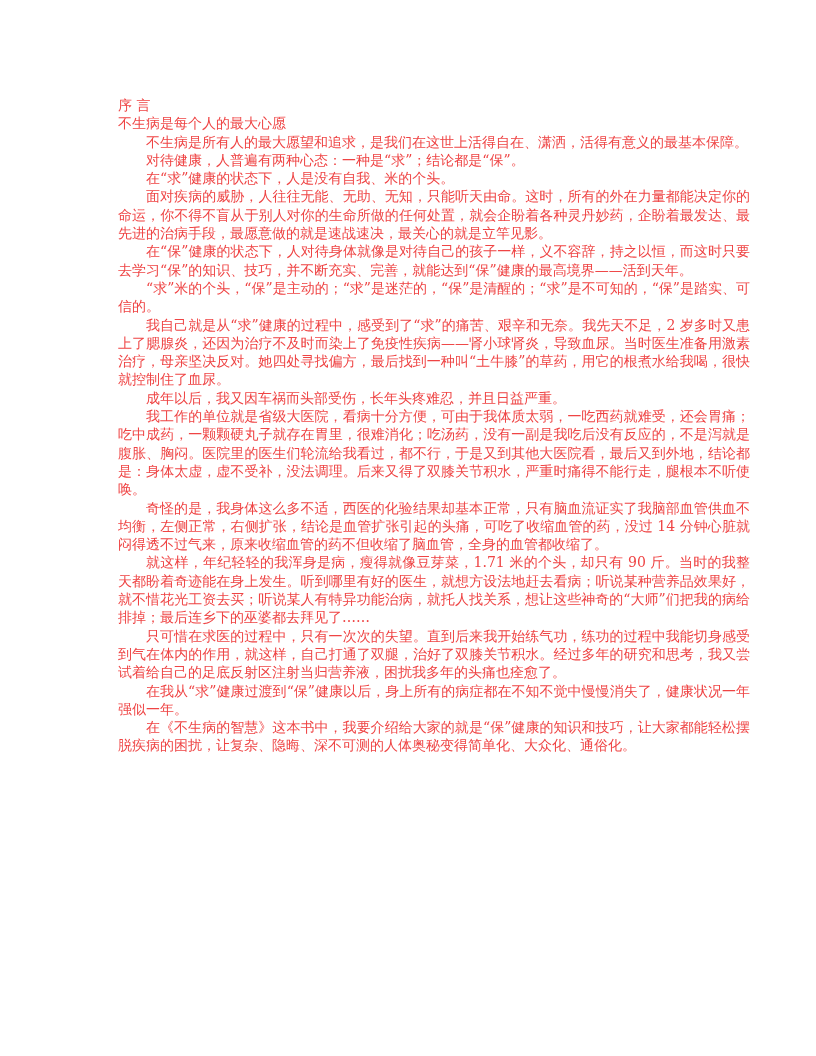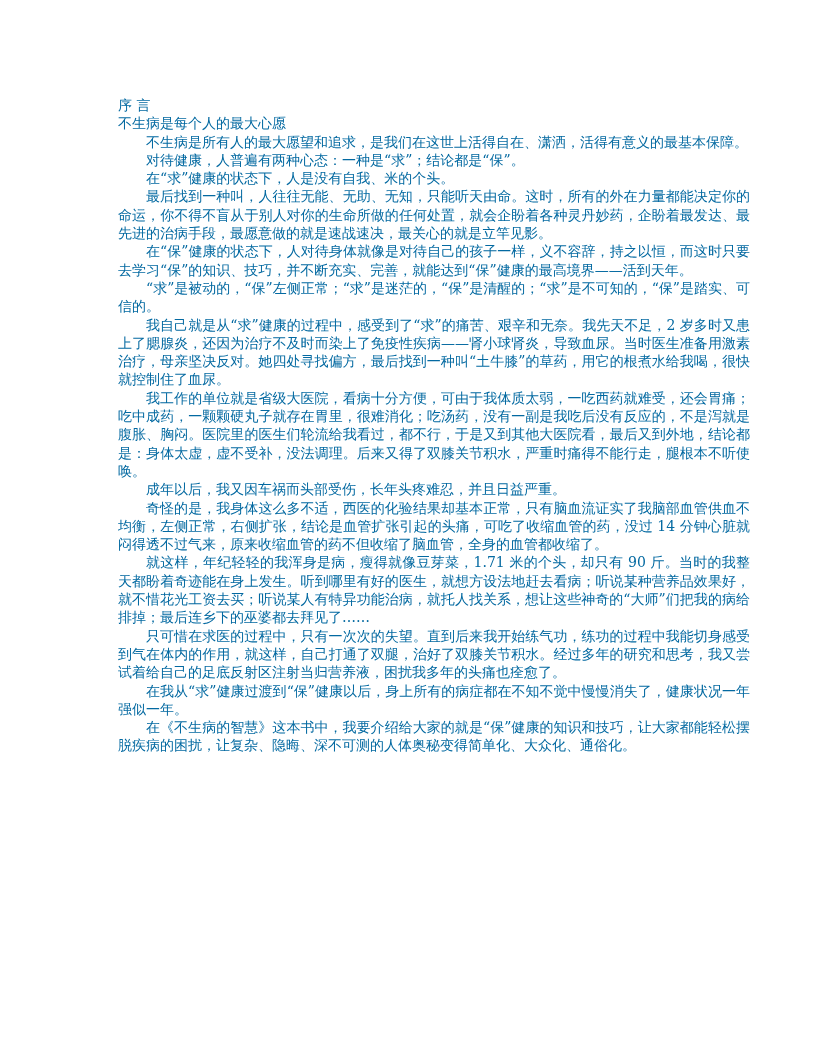--- a/index.html
+++ b/index.html
@@ -11,21 +11,21 @@
     width: 816px;
     height: 1056px;
     overflow: hidden;
   }
   .page {
     box-sizing: border-box;
     width: 816px;
     height: 1056px;
     padding: 96px 66px 0 118px;
     background: #ffffff;
-    color: #0369a1;
+    color: #ef4444;
     font-family: "DejaVu Serif", "Liberation Serif", serif;
     font-size: 14px;
     line-height: 18.3px;
   }
   .page p {
     margin: 0;
     padding: 0;
   }
   .preface-title,
   .preface-subtitle {
@@ -40,24 +40,24 @@
 </style>
 </head>
 <body>
 
 <div class="page">
   <p class="preface-title">序 言</p>
   <p class="preface-subtitle">不生病是每个人的最大心愿</p>
   <p class="para">不生病是所有人的最大愿望和追求，是我们在这世上活得自在、潇洒，活得有意义的最基本保障。</p>
   <p class="para">对待健康，人普遍有两种心态：一种是“求”；结论都是“保”。</p>
   <p class="para">在“求”健康的状态下，人是没有自我、米的个头。</p>
-  <p class="para">最后找到一种叫，人往往无能、无助、无知，只能听天由命。这时，所有的外在力量都能决定你的命运，你不得不盲从于别人对你的生命所做的任何处置，就会企盼着各种灵丹妙药，企盼着最发达、最先进的治病手段，最愿意做的就是速战速决，最关心的就是立竿见影。</p>
+  <p class="para">面对疾病的威胁，人往往无能、无助、无知，只能听天由命。这时，所有的外在力量都能决定你的命运，你不得不盲从于别人对你的生命所做的任何处置，就会企盼着各种灵丹妙药，企盼着最发达、最先进的治病手段，最愿意做的就是速战速决，最关心的就是立竿见影。</p>
   <p class="para">在“保”健康的状态下，人对待身体就像是对待自己的孩子一样，义不容辞，持之以恒，而这时只要去学习“保”的知识、技巧，并不断充实、完善，就能达到“保”健康的最高境界——活到天年。</p>
-  <p class="para">“求”是被动的，“保”左侧正常；“求”是迷茫的，“保”是清醒的；“求”是不可知的，“保”是踏实、可信的。</p>
+  <p class="para">“求”米的个头，“保”是主动的；“求”是迷茫的，“保”是清醒的；“求”是不可知的，“保”是踏实、可信的。</p>
   <p class="para">我自己就是从“求”健康的过程中，感受到了“求”的痛苦、艰辛和无奈。我先天不足，2 岁多时又患上了腮腺炎，还因为治疗不及时而染上了免疫性疾病——肾小球肾炎，导致血尿。当时医生准备用激素治疗，母亲坚决反对。她四处寻找偏方，最后找到一种叫“土牛膝”的草药，用它的根煮水给我喝，很快就控制住了血尿。</p>
+  <p class="para">成年以后，我又因车祸而头部受伤，长年头疼难忍，并且日益严重。</p>
   <p class="para">我工作的单位就是省级大医院，看病十分方便，可由于我体质太弱，一吃西药就难受，还会胃痛；吃中成药，一颗颗硬丸子就存在胃里，很难消化；吃汤药，没有一副是我吃后没有反应的，不是泻就是腹胀、胸闷。医院里的医生们轮流给我看过，都不行，于是又到其他大医院看，最后又到外地，结论都是：身体太虚，虚不受补，没法调理。后来又得了双膝关节积水，严重时痛得不能行走，腿根本不听使唤。</p>
-  <p class="para">成年以后，我又因车祸而头部受伤，长年头疼难忍，并且日益严重。</p>
   <p class="para">奇怪的是，我身体这么多不适，西医的化验结果却基本正常，只有脑血流证实了我脑部血管供血不均衡，左侧正常，右侧扩张，结论是血管扩张引起的头痛，可吃了收缩血管的药，没过 14 分钟心脏就闷得透不过气来，原来收缩血管的药不但收缩了脑血管，全身的血管都收缩了。</p>
   <p class="para">就这样，年纪轻轻的我浑身是病，瘦得就像豆芽菜，1.71 米的个头，却只有 90 斤。当时的我整天都盼着奇迹能在身上发生。听到哪里有好的医生，就想方设法地赶去看病；听说某种营养品效果好，就不惜花光工资去买；听说某人有特异功能治病，就托人找关系，想让这些神奇的“大师”们把我的病给排掉；最后连乡下的巫婆都去拜见了……</p>
   <p class="para">只可惜在求医的过程中，只有一次次的失望。直到后来我开始练气功，练功的过程中我能切身感受到气在体内的作用，就这样，自己打通了双腿，治好了双膝关节积水。经过多年的研究和思考，我又尝试着给自己的足底反射区注射当归营养液，困扰我多年的头痛也痊愈了。</p>
   <p class="para">在我从“求”健康过渡到“保”健康以后，身上所有的病症都在不知不觉中慢慢消失了，健康状况一年强似一年。</p>
   <p class="para">在《不生病的智慧》这本书中，我要介绍给大家的就是“保”健康的知识和技巧，让大家都能轻松摆脱疾病的困扰，让复杂、隐晦、深不可测的人体奥秘变得简单化、大众化、通俗化。</p>
 </div>
 
 </body></html>

